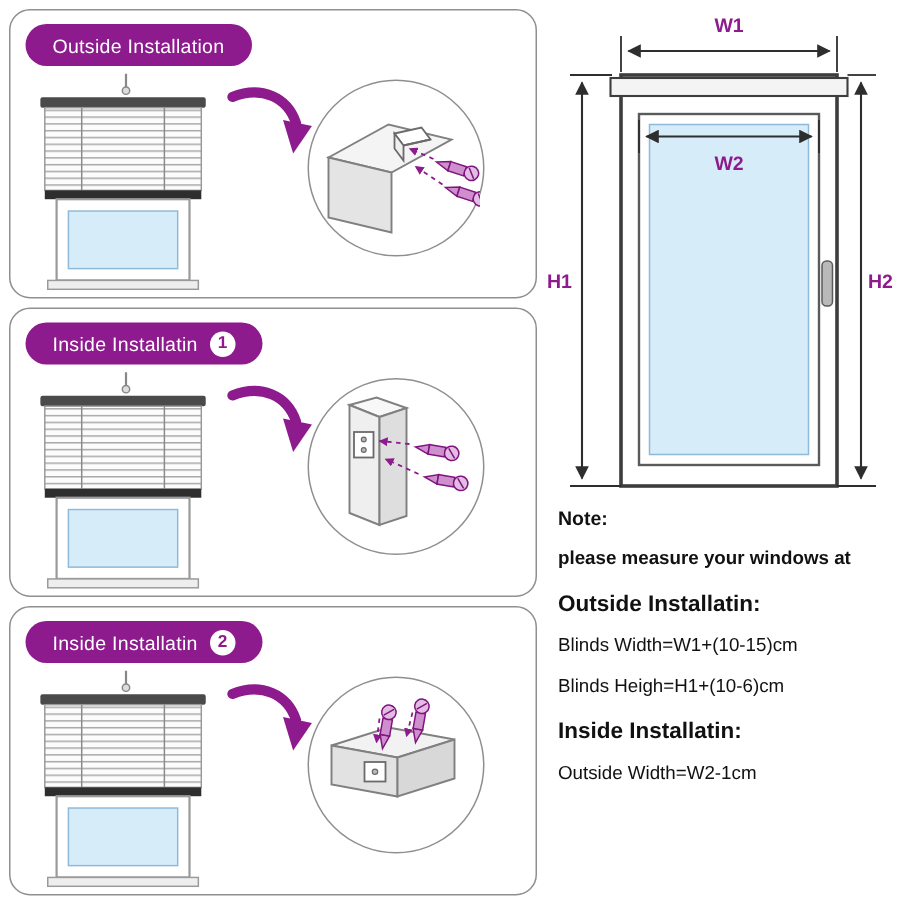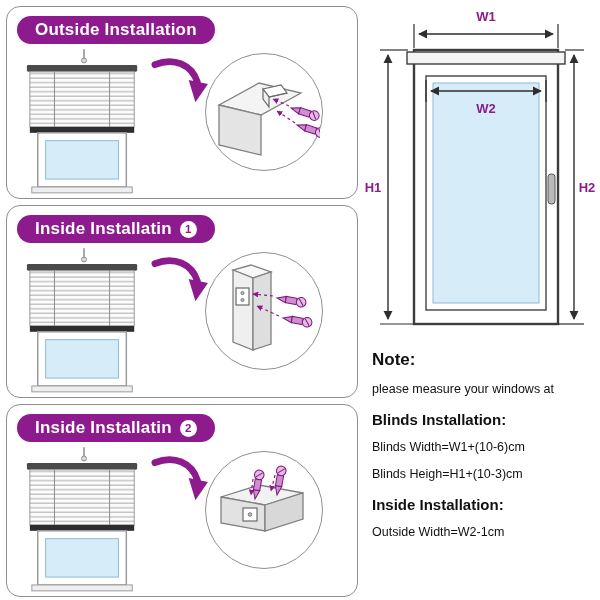--- a/index.html
+++ b/index.html
@@ -4,38 +4,38 @@
 <style>
   html,body{margin:0;padding:0;background:#fff;}
   .page{position:relative;width:600px;height:600px;background:#fff;overflow:hidden;
         font-family:"Liberation Sans","DejaVu Sans",sans-serif;color:#111;}
 
   
   .panel{position:absolute;left:6px;width:352px;height:193px;background:#fff;
          border:1.6px solid #8f8f8f;border-radius:14px;box-sizing:border-box;}
   .banner{position:absolute;left:10px;top:9px;height:28px;padding:0 18px;background:#8d1b8d;
           border-radius:15px;display:flex;align-items:center;gap:8px;}
-  .banner-text{color:#fff;font-weight:bold;font-size:17px;letter-spacing:.2px;white-space:nowrap;}
+  .banner-text{color:#fff;font-weight:normal;font-size:13px;letter-spacing:.2px;white-space:nowrap;}
   .badge{width:17px;height:17px;border-radius:50%;background:#fff;color:#8d1b8d;
          font-size:11.5px;font-weight:bold;display:flex;align-items:center;justify-content:center;}
   .art{position:absolute;left:14px;top:40px;width:126px;height:148px;}
   .swoosh{position:absolute;left:142px;top:48px;width:62px;height:54px;}
   .detail{position:absolute;left:198px;top:46px;width:118px;height:118px;border:1.6px solid #8f8f8f;
           border-radius:50%;background:#fff;box-sizing:border-box;}
   .detail svg{position:absolute;left:1px;top:1px;width:113px;height:113px;}
 
   
   .windiag{position:absolute;left:362px;top:6px;width:236px;height:332px;}
   .tick{stroke:#2e2e2e;stroke-width:1.2;}
   .dim{stroke:#2e2e2e;stroke-width:1.4;}
   .dimlabel{fill:#8d1b8d;font-weight:bold;font-size:13px;font-family:inherit;}
 
   .notes{position:absolute;left:372px;top:334px;width:226px;}
-  .note-h{font-size:17px;font-weight:bold;margin:16px 0 12px;}
-  .note-body{font-size:12.5px;margin:0 0 10px;}
+  .note-h{font-size:13px;font-weight:bold;margin:4px 0 12px;}
+  .note-body{font-size:12.5px;margin:0 0 10px;font-weight:bold;}
   .sec-h{font-size:15px;font-weight:bold;margin:15px 0 12px;}
   .formula{font-size:12.5px;margin:0 0 13px;}
 </style>
 </head>
 <body>
 
 <svg width="0" height="0" style="position:absolute" aria-hidden="true">
   <defs>
     <marker id="ah" viewBox="0 0 10 10" refX="9" refY="5" markerWidth="6.5" markerHeight="6.5" orient="auto-start-reverse">
       <path d="M0,0 L10,5 L0,10 z" fill="#2e2e2e"></path>
@@ -193,20 +193,20 @@
 
     <line class="tick" x1="203" y1="44" x2="222" y2="44"></line>
     <line class="tick" x1="196" y1="318" x2="222" y2="318"></line>
     <line class="dim" x1="212" y1="49" x2="212" y2="313" marker-start="url(#ah)" marker-end="url(#ah)"></line>
     <text class="dimlabel" x="225" y="186" text-anchor="middle">H2</text>
   </svg>
 
   <div class="notes">
     <div class="note-h">Note:</div>
     <p class="note-body">please measure your windows at</p>
-    <div class="sec-h">Blinds Installation:</div>
-    <p class="formula">Blinds Width=W1+(10-6)cm</p>
-    <p class="formula">Blinds Heigh=H1+(10-3)cm</p>
-    <div class="sec-h">Inside Installation:</div>
+    <div class="sec-h">Outside Installatin:</div>
+    <p class="formula">Blinds Width=W1+(10-15)cm</p>
+    <p class="formula">Blinds Heigh=H1+(10-6)cm</p>
+    <div class="sec-h">Inside Installatin:</div>
     <p class="formula">Outside Width=W2-1cm</p>
   </div>
 
 </div>
 
 </body></html>

